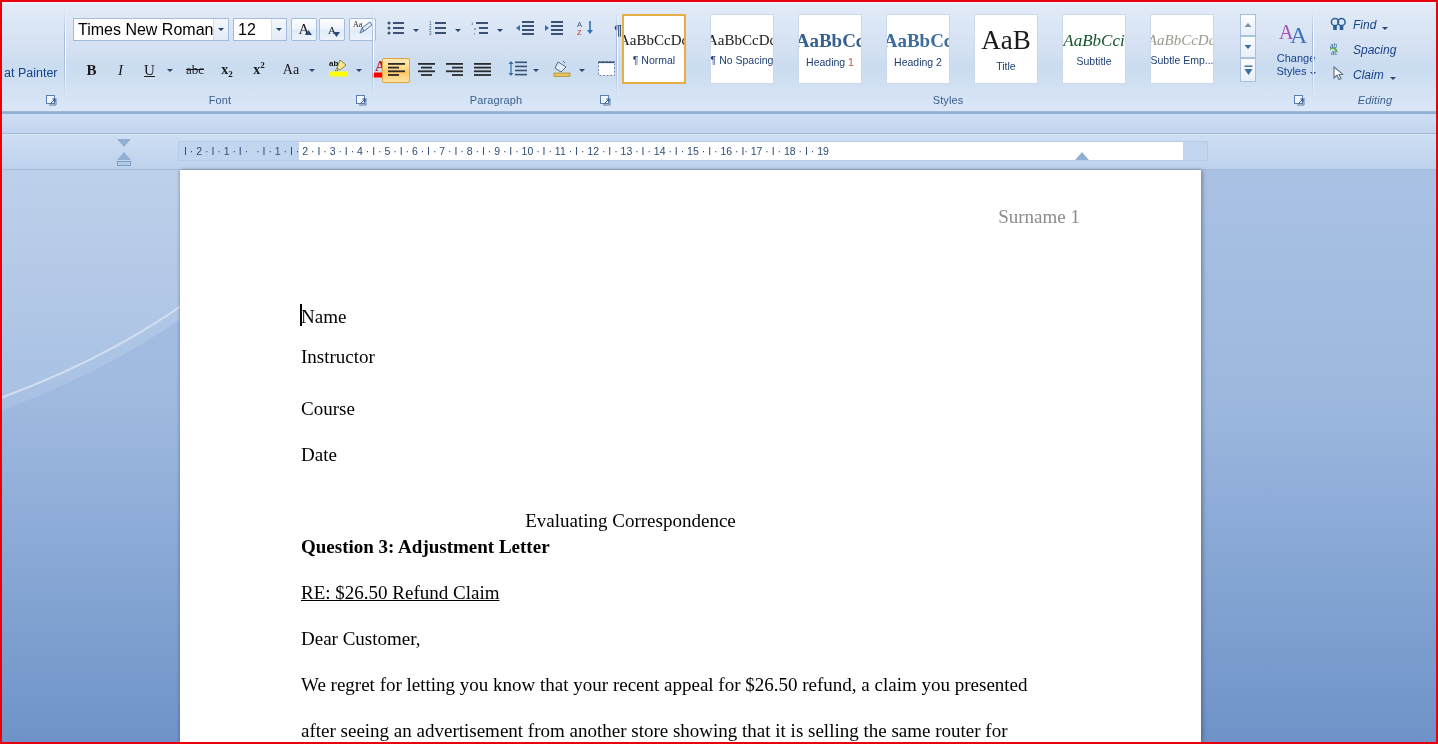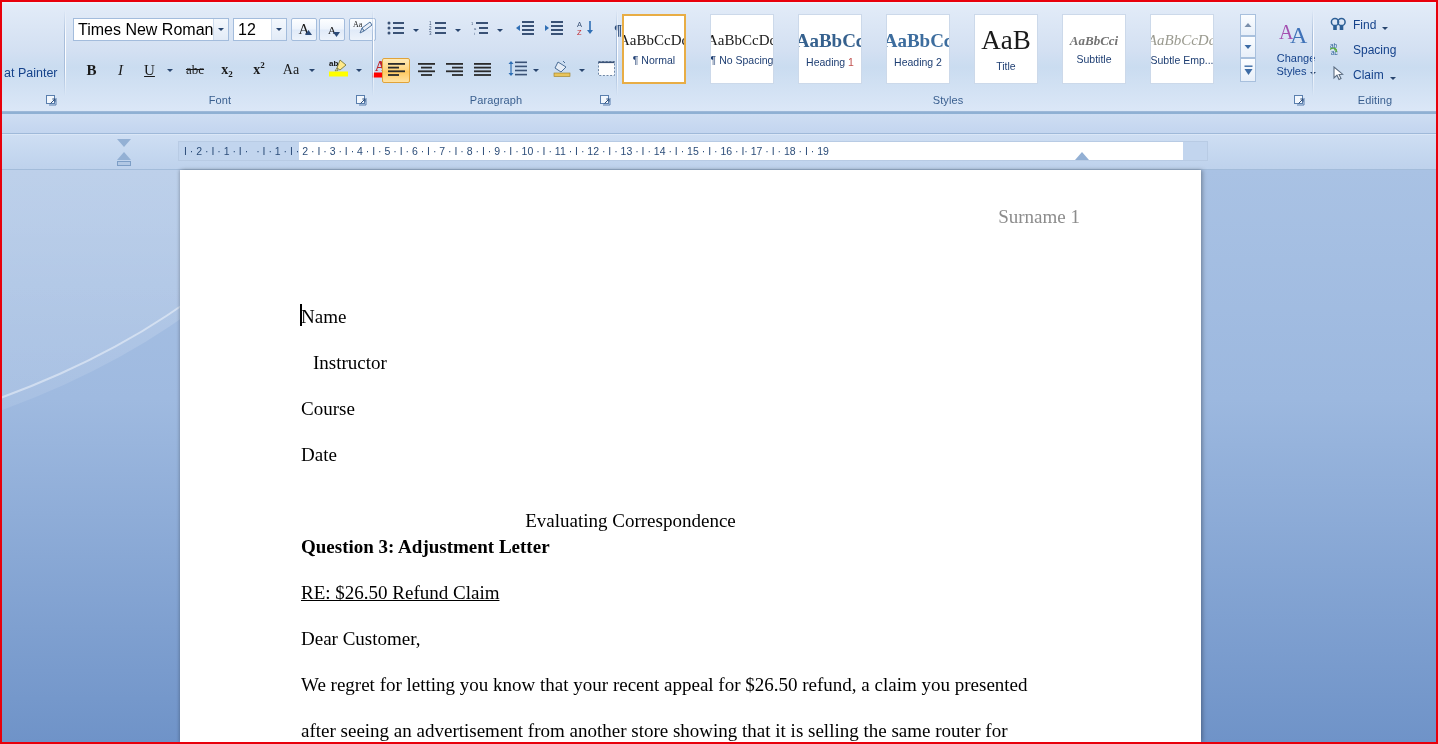--- a/index.html
+++ b/index.html
@@ -656,21 +656,21 @@
           </div>
           <div class="style-cell" style="left: 266px;">
             <div class="style-sample" style="font-size: 19px; color: rgb(61, 109, 158); font-weight: bold; font-style: normal;">AaBbCc</div>
             <div class="style-name"><span>Heading 2</span></div>
           </div>
           <div class="style-cell" style="left: 354px;">
             <div class="style-sample" style="font-size: 27px; color: rgb(26, 26, 26); font-weight: normal; font-style: normal;">AaB</div>
             <div class="style-name"><span>Title</span></div>
           </div>
           <div class="style-cell" style="left: 442px;">
-            <div class="style-sample" style="font-size: 13px; color: #737373; font-weight: bold; font-style: italic;">AaBbCci</div>
+            <div class="style-sample" style="font-size: 17px; color: #14532d; font-weight: normal; font-style: italic;">AaBbCci</div>
             <div class="style-name"><span>Subtitle</span></div>
           </div>
           <div class="style-cell" style="left: 530px;">
             <div class="style-sample" style="font-size: 15px; color: rgb(154, 154, 143); font-weight: normal; font-style: italic;">AaBbCcDd</div>
             <div class="style-name"><span>Subtle Emp...</span></div>
           </div>
         </div>
 
       <div class="gallery-scroll" style="left:620px; top:8px; height:22px;">
         <svg width="8" height="6">
@@ -705,21 +705,21 @@
         <svg width="13" height="13" viewBox="0 0 13 13">
           <rect x="1.5" y="1.5" width="8" height="8" fill="#f2f7fd" stroke="#5a7fae"></rect>
           <path d="M11 4 L11 11 L4 11" fill="none" stroke="#5a7fae"></path>
           <path d="M5.5 9.5 L10 5" stroke="#30507d"></path>
           <path d="M10 5 L7.3 5 M10 5 L10 7.7" stroke="#30507d" fill="none"></path>
         </svg>
       </div>
     </div>
     <div class="group-sep" style="left:1310px;"></div>
 
-    <div class="group" id="grp-edit" style="left:1314px; width:118px;">
+    <div class="group" id="grp-edit" style="left:1314px; width:118px;font-style:italic;">
       <div class="edit-item" style="left:12px; top:8px;">
         <span>
           <svg width="17" height="15" viewBox="0 0 17 15">
             <circle cx="5" cy="6" r="3.6" fill="none" stroke="#2c5f96" stroke-width="1.5"></circle>
             <circle cx="11.5" cy="6" r="3.6" fill="none" stroke="#2c5f96" stroke-width="1.5"></circle>
             <rect x="7.6" y="4" width="1.4" height="3" fill="#2c5f96"></rect>
             <rect x="3.2" y="10" width="3.6" height="4" fill="#2c5f96"></rect>
             <rect x="9.7" y="10" width="3.6" height="4" fill="#2c5f96"></rect>
           </svg>
         </span>
@@ -777,21 +777,21 @@
       <div class="swoosh"></div>
       <div class="swoosh2"></div>
     </div>
     <div class="desk-right"></div>
 
     <div class="page">
       <div class="doc" id="doc-body">
         <div class="header-right">Surname 1</div>
         <div class="caret" id="text-caret" style="left: 120px; top: 134px; height: 22px;"></div>
       <div class="doc-line" style="top: 137px;">Name</div>
-          <div class="doc-line" style="top: 183px; margin-left: 12px;">Instructor</div>
+          <div class="doc-line" style="top: 177px;">Instructor</div>
           <div class="doc-line" style="top: 229px;">Course</div>
           <div class="doc-line" style="top: 275px;">Date</div>
           <div class="doc-line dl-center" style="top: 321px; margin-top: 20px;">Evaluating Correspondence</div>
           <div class="doc-line dl-bold" style="top: 367px;">Question 3: Adjustment  Letter</div>
           <div class="doc-line dl-ul" style="top: 413px;">RE: $26.50 Refund Claim</div>
           <div class="doc-line" style="top: 459px;">Dear Customer,</div>
           <div class="doc-line" style="top: 505px;">We regret for letting you know that your recent appeal for  $26.50 refund, a claim you presented</div>
           <div class="doc-line" style="top: 551px;">after seeing an advertisement from another store showing that it is selling the same router for</div>
         </div>
     </div>

